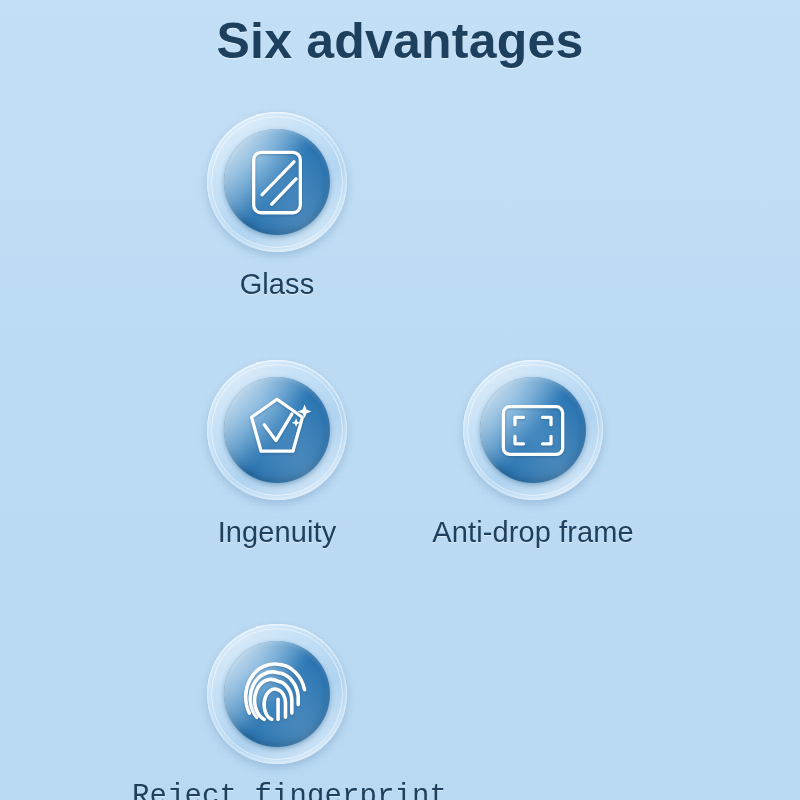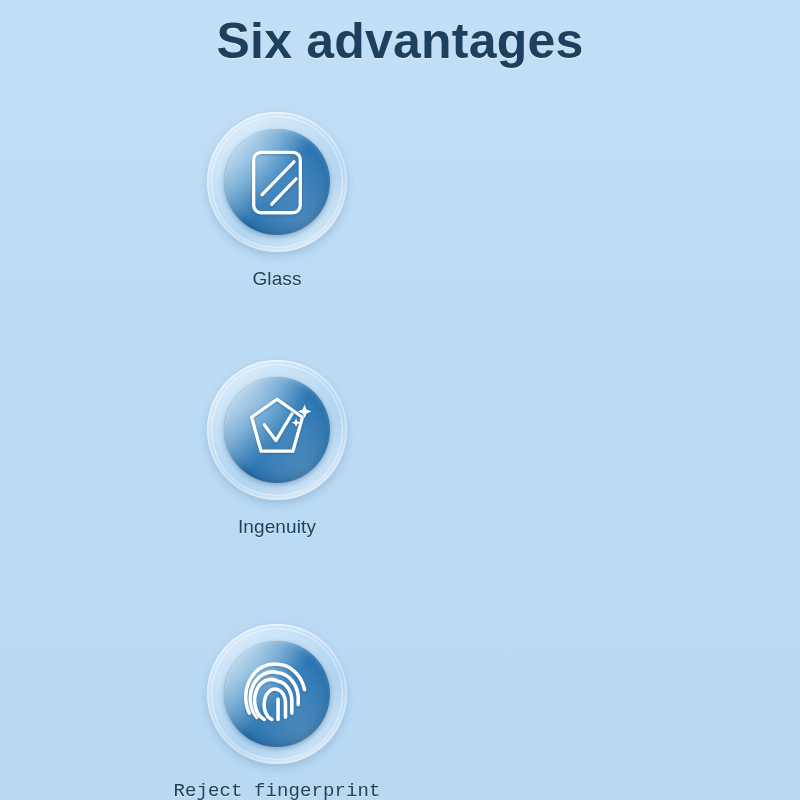--- a/index.html
+++ b/index.html
@@ -162,21 +162,21 @@
     stroke-linecap: round;
     stroke-linejoin: round;
     filter: drop-shadow(0 1px 1px rgba(16,60,100,.30));
   }
 
   .glyph .solid { fill: #ffffff; stroke: none; }
 
   
   .label {
     margin-top: 16px;
-    font-size: 19px;
+    font-size: 29px;
     font-weight: 400;
     color: #1c405d;
     letter-spacing: .1px;
     white-space: nowrap;
     text-shadow: 0 1px 0 rgba(255,255,255,.45);
   }
 </style>
 </head>
 <body>
 
@@ -217,20 +217,38 @@
         <svg class="glyph" viewBox="0 0 100 100">
           <path d="M50 21 L74 38 L65 70 L35 70 L26 38 Z"></path>
           <polyline points="38,45 49,60 64,35"></polyline>
           <path class="solid" d="M76 26 l1.9 4.6 4.6 1.9 -4.6 1.9 -1.9 4.6 -1.9 -4.6 -4.6 -1.9 4.6 -1.9 Z"></path>
           <path class="solid" d="M68 39 l1.2 2.9 2.9 1.2 -2.9 1.2 -1.2 2.9 -1.2 -2.9 -2.9 -1.2 2.9 -1.2 Z"></path>
         </svg>
       </div>
       <div class="label">Ingenuity</div>
     </div>
 
+    <div class="cell col-1 row-1">
+      <div class="badge">
+        <div class="bezel"></div>
+        <div class="bezel-ring"></div>
+        <div class="disc">
+          <div class="sheen"></div>
+          <div class="sheen2"></div>
+        </div>
+        <svg class="glyph" viewBox="0 0 100 100">
+          <rect x="22" y="28" width="56" height="45" rx="6" ry="6"></rect>
+          <polyline points="33,45 33,38 41,38"></polyline>
+          <polyline points="67,45 67,38 59,38"></polyline>
+          <polyline points="33,56 33,63 41,63"></polyline>
+          <polyline points="67,56 67,63 59,63"></polyline>
+        </svg>
+      </div>
+      <div class="label">Anti-drop frame</div>
+    </div>
 
     <div class="cell col-0 row-2">
       <div class="badge">
         <div class="bezel"></div>
         <div class="bezel-ring"></div>
         <div class="disc">
           <div class="sheen"></div>
           <div class="sheen2"></div>
         </div>
         <svg class="glyph" viewBox="0 0 100 100">

